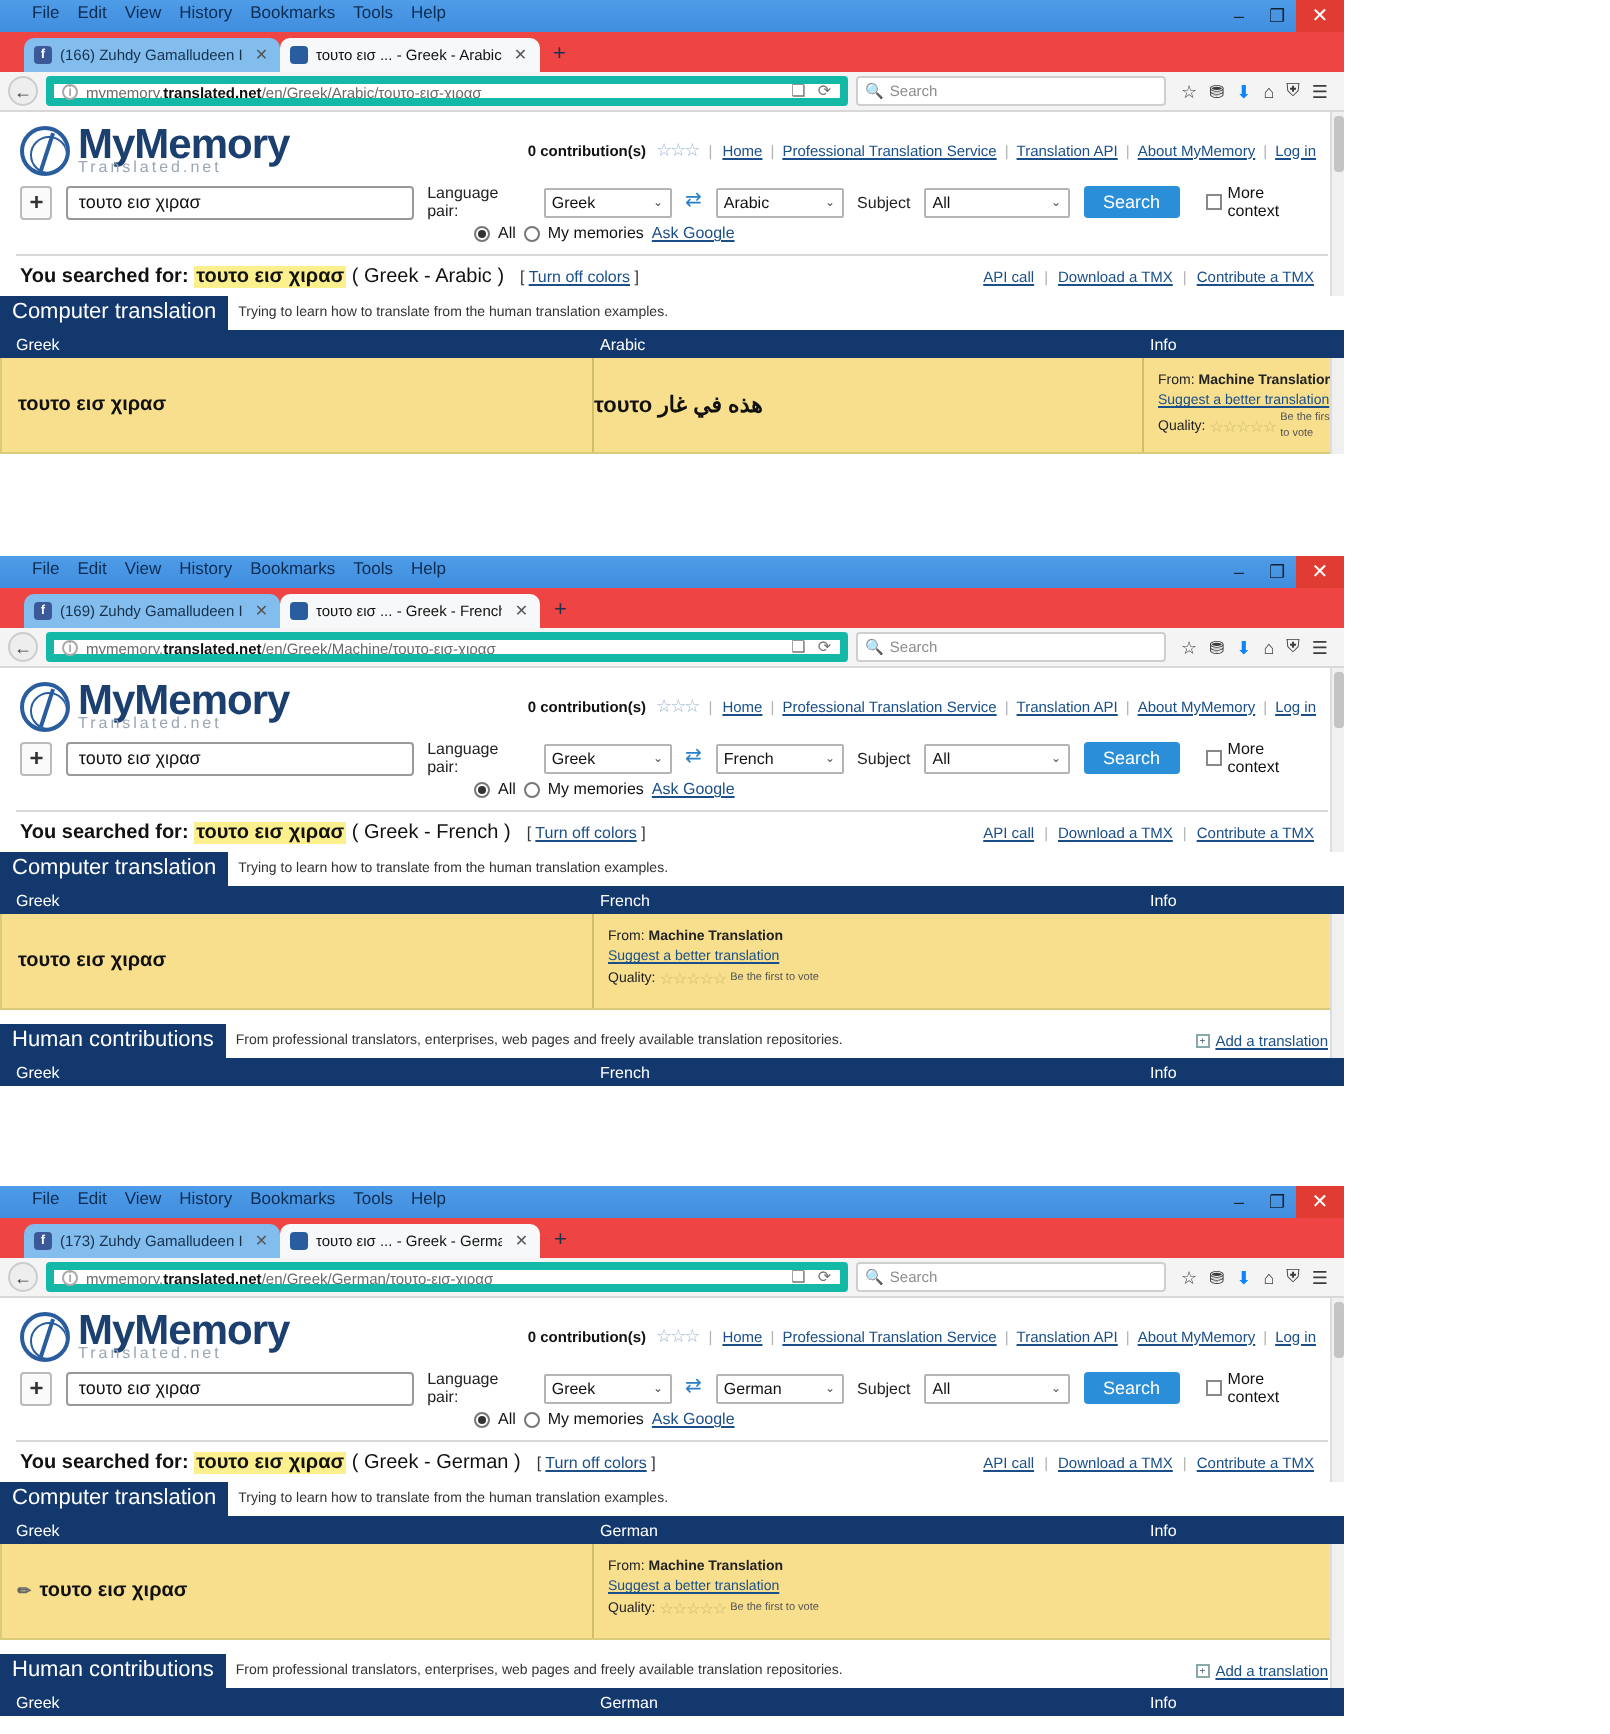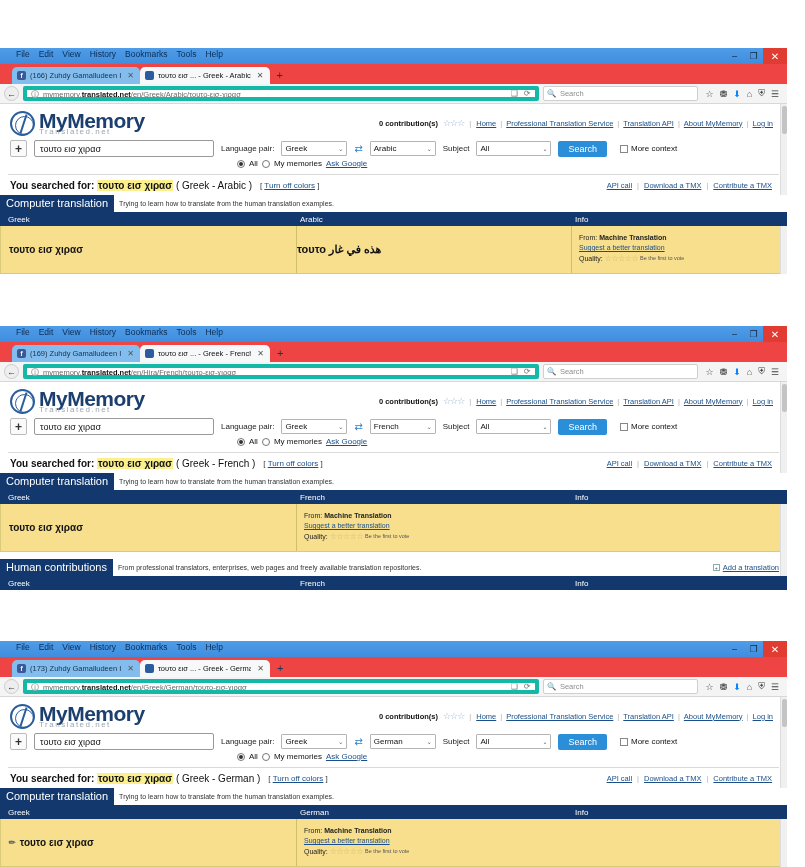--- a/index.html
+++ b/index.html
@@ -6,21 +6,21 @@
   html, body {
     margin: 0; padding: 0;
     width: 805px; height: 867px;
     background: #ffffff;
     font-family: "Liberation Sans", sans-serif;
     overflow: hidden;
   }
   .page { position: relative; width: 805px; height: 867px; background:#fff; }
 
   
-  .window { position: absolute; left: 0; width: 787px; background:#fff; overflow:hidden;margin-top:48px; }
+  .window { position: absolute; left: 0; width: 672px; background:#fff; overflow:hidden; }
   .win1 { top: 0; height: 268px; }
   .win2 { top: 278px; height: 300px; }
   .win3 { top: 593px; height: 274px; }
 
   .titlebar {
     height: 16px; background: linear-gradient(#4f9de8,#3f8ddd);
     display:flex; align-items:center; position:relative;
   }
   .menubar {
     position:absolute; left:16px; top:1px;
@@ -369,21 +369,21 @@
         <span class="favicon fav-mm"></span>
         <span class="label">τουτο εισ ... - Greek - French</span>
         <span class="x">✕</span>
       </div>
       <div class="newtab">+</div>
     </div>
     <div class="navbar">
       <div class="navbtn back">←</div>
       <div class="urlbox">
         <span class="info-i">i</span>
-        <span class="url-text"><span>mymemory.</span><b>translated.net</b><span>/en/Hira/French/τουτο-εισ-χιρασ</span></span>
+        <span class="url-text"><span>mymemory.</span><b>translated.net</b><span>/en/Greek/Machine/τουτο-εισ-χιρασ</span></span>
         <span class="url-right">
           <span>❑</span>
           <span>⟳</span>
         </span>
       </div>
       <div class="searchbox">
         <span>🔍</span>
         <span>Search</span>
       </div>
       <div class="toolicons">

